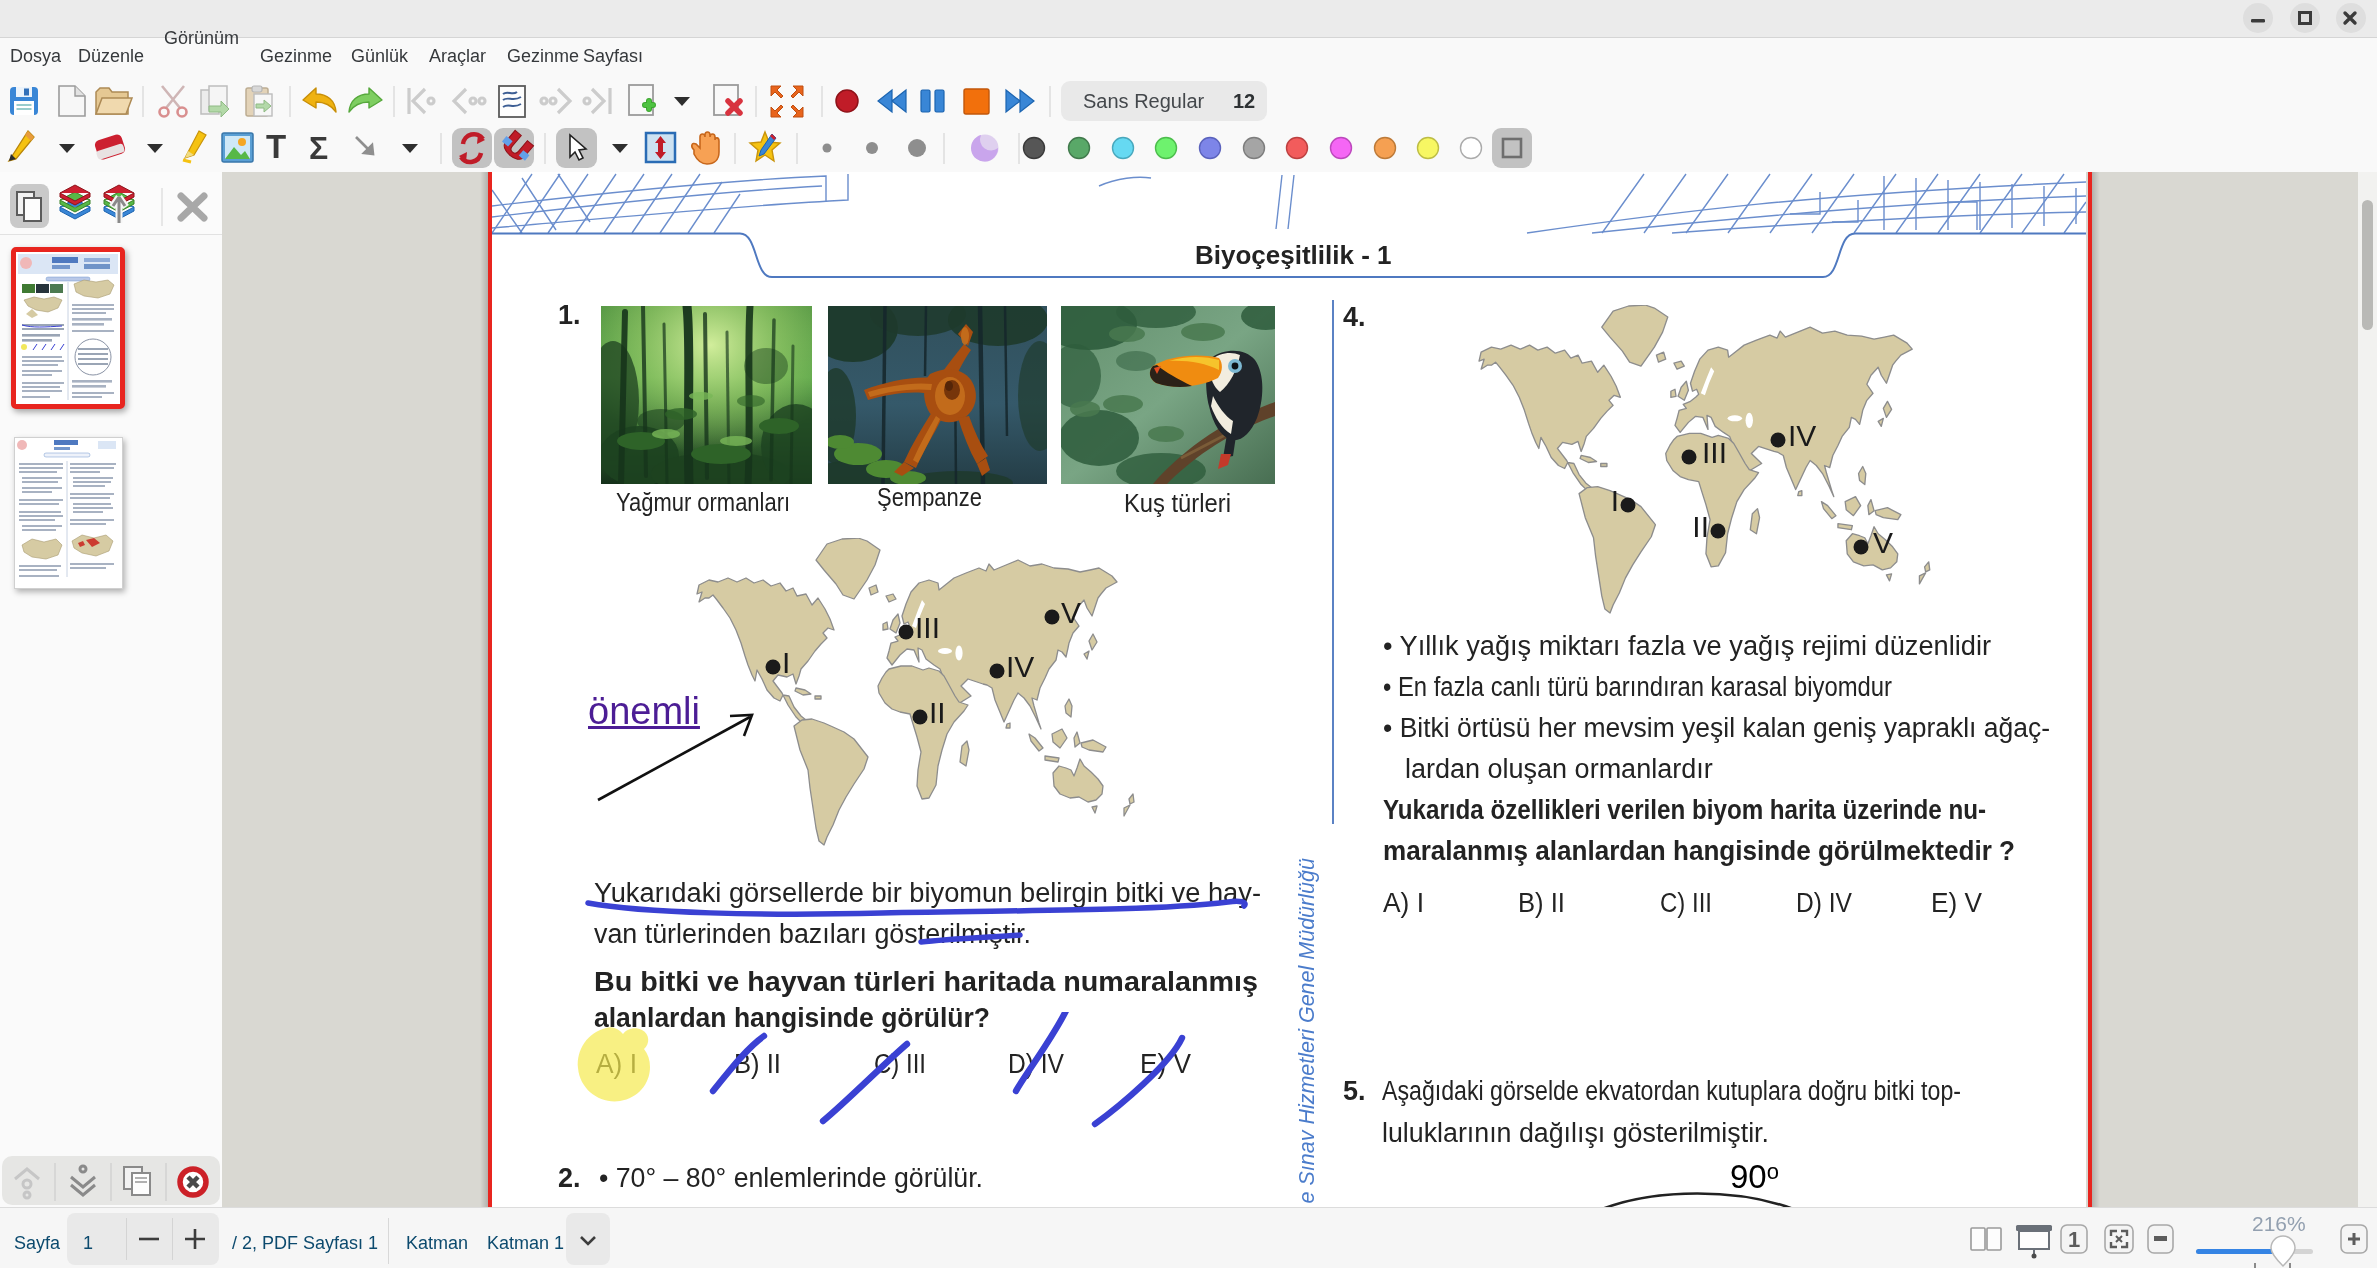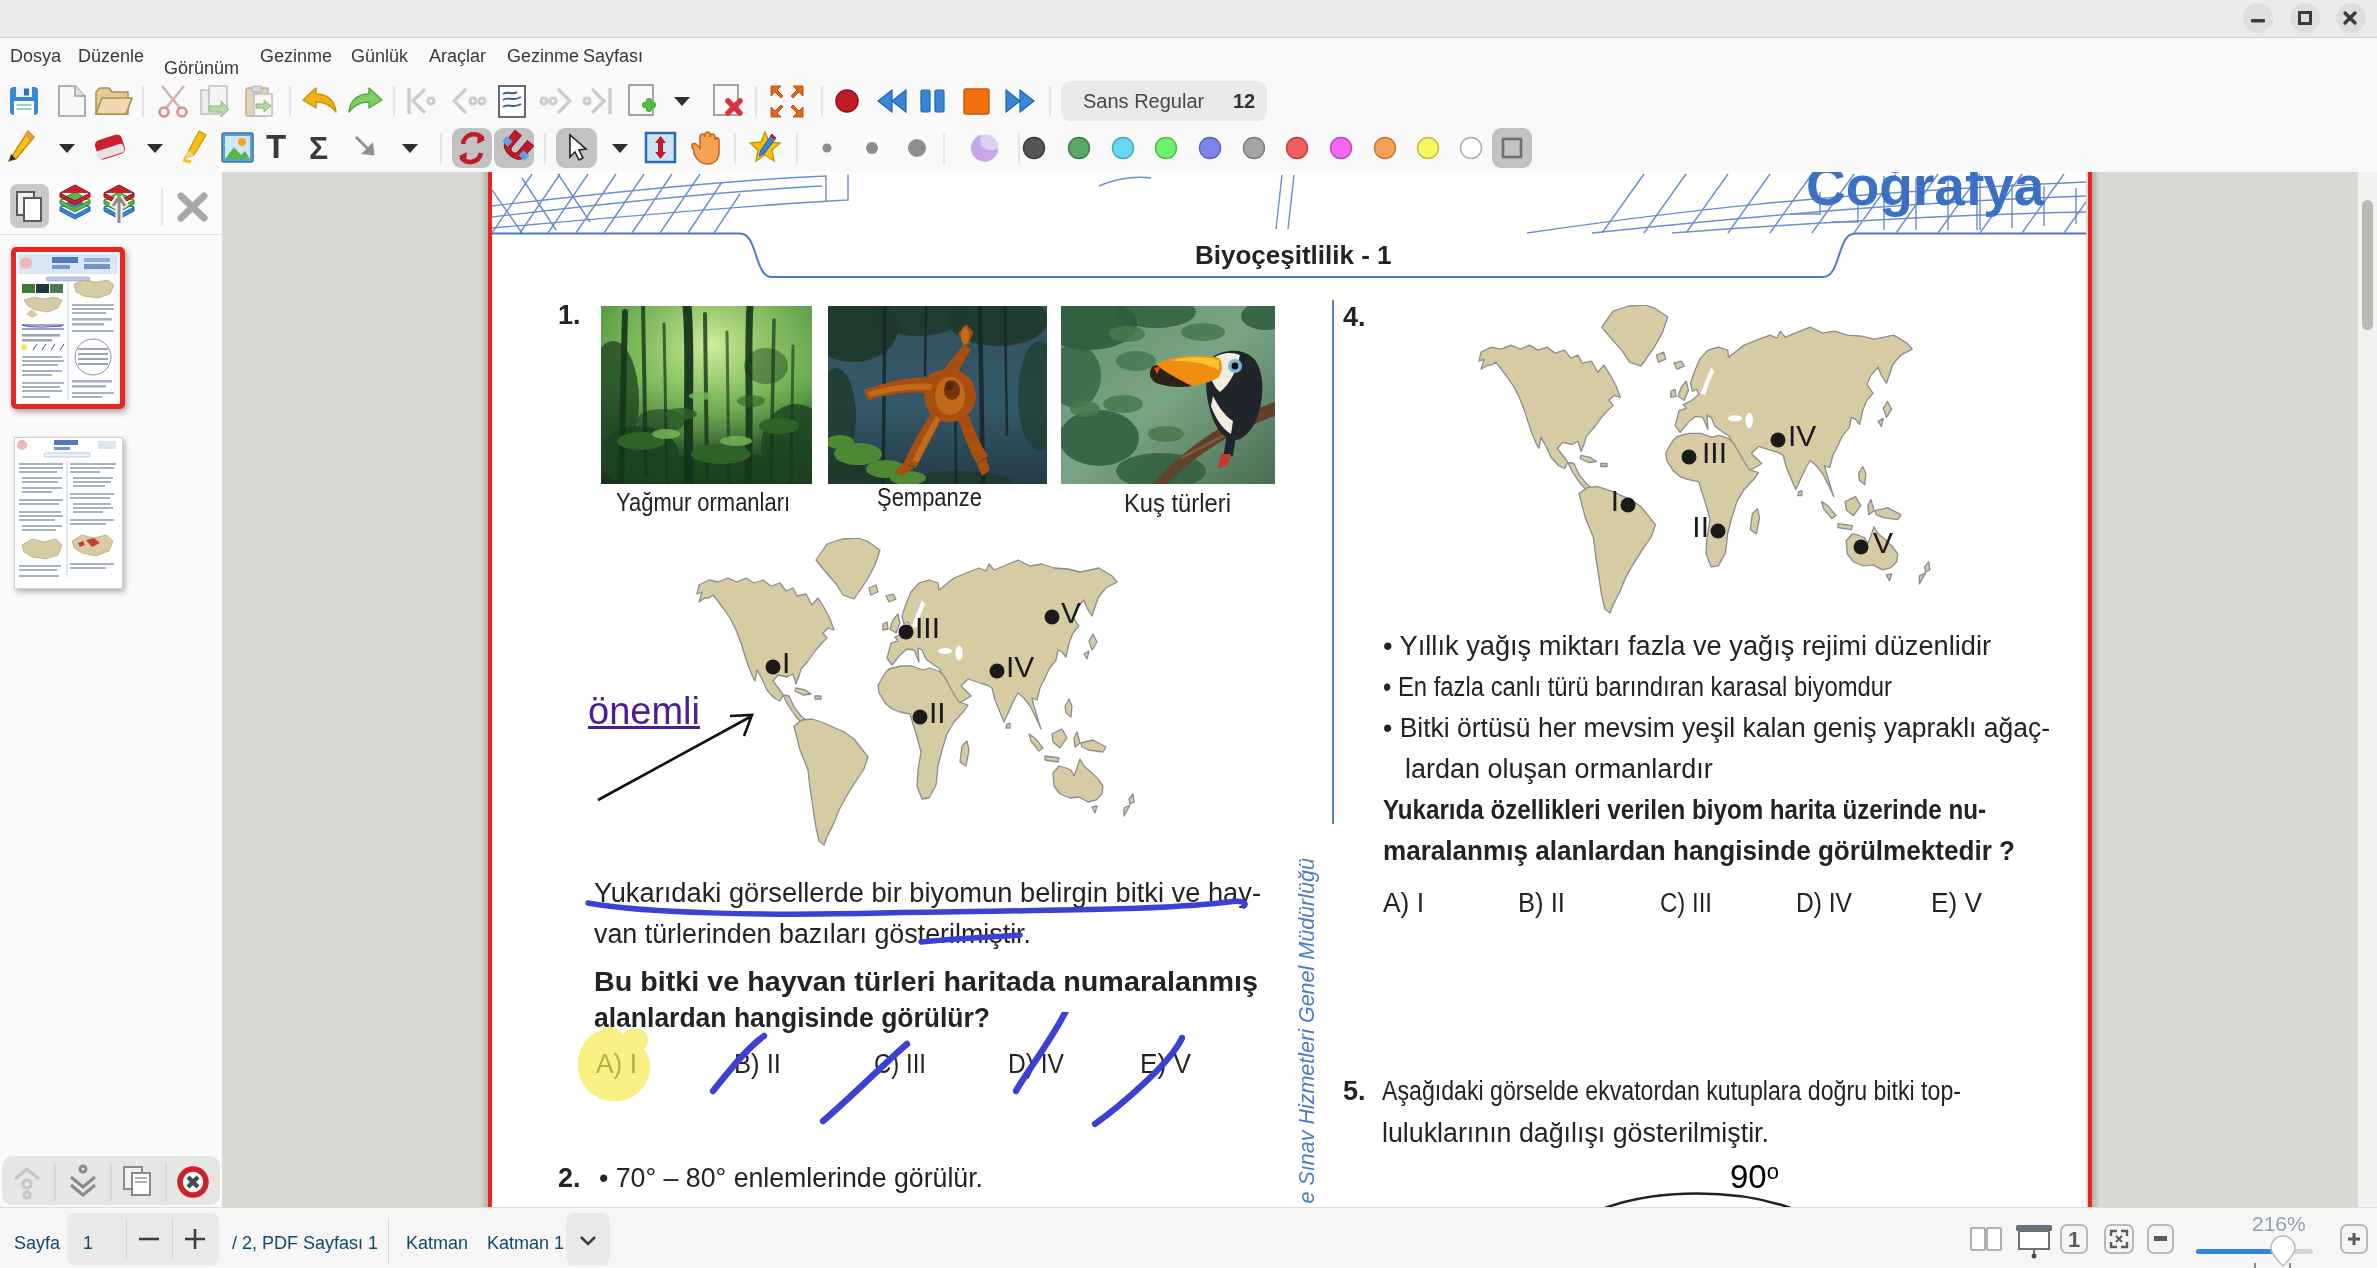--- a/index.html
+++ b/index.html
@@ -42,21 +42,21 @@
   <div class="abs winbtn" style="left:2336px;"></div>
   <svg class="abs" style="left:2243px;top:3px;" width="124" height="30" viewBox="0 0 124 30">
     <rect x="8" y="16" width="14" height="3.4" rx="1.2" fill="#3b3b3b"></rect>
     <rect x="56.5" y="9.5" width="11" height="11" fill="none" stroke="#3b3b3b" stroke-width="3"></rect>
     <path d="M 102 10 L 112 20 M 112 10 L 102 20" stroke="#3b3b3b" stroke-width="3.4" stroke-linecap="round"></path>
   </svg>
 
   <div class="abs" id="menubar"></div>
   <div class="abs menuitem" style="left:10px;top:46px;">Dosya</div>
   <div class="abs menuitem" style="left:78px;top:46px;">Düzenle</div>
-  <div class="abs menuitem" style="left:164px;top:58px;">Görünüm</div>
+  <div class="abs menuitem" style="left:164px;top:28px;">Görünüm</div>
   <div class="abs menuitem" style="left:260px;top:46px;">Gezinme</div>
   <div class="abs menuitem" style="left:351px;top:46px;">Günlük</div>
   <div class="abs menuitem" style="left:429px;top:46px;">Araçlar</div>
   <div class="abs menuitem" style="left:507px;top:46px;">Gezinme</div>
   <div class="abs menuitem" style="left:583px;top:46px;">Sayfası</div>
 
   <div class="abs" id="tb1">
   <svg width="2377" height="47" viewBox="0 0 2377 47">
 
     <g transform="translate(10,9)">
@@ -292,21 +292,20 @@
         <path d="M 1035 61 C 1180 40 1320 22 1594 10"></path>
         <path d="M 1100 61 C 1260 44 1420 30 1594 24"></path>
         <path d="M 1180 61 C 1330 50 1480 42 1594 40"></path>
         <path d="M 1110 61 L 1152 2 M 1152 61 L 1194 2 M 1194 61 L 1236 2 M 1236 61 L 1278 2 M 1278 61 L 1320 2 M 1320 61 L 1362 2 M 1362 61 L 1404 2 M 1404 61 L 1446 2 M 1446 61 L 1488 2 M 1488 61 L 1530 2 M 1530 61 L 1572 2 M 1572 61 L 1594 30"></path>
         <path d="M 1392 4 L 1392 58 M 1424 6 L 1424 58 M 1456 8 L 1456 58 M 1488 10 L 1488 58 M 1520 12 L 1520 56 M 1552 14 L 1552 54 M 1584 16 L 1584 52"></path>
         <path d="M 1455 30 L 1485 30 L 1485 58 M 1298 42 L 1328 42 L 1328 20 M 1340 50 L 1366 50 L 1366 28"></path>
       </g>
 
       <path d="M 0 61.5 L 248 61.5 C 266 61.5 262 105 280 105 L 1331 105 C 1349 105 1345 61.5 1363 61.5 L 1594 61.5" fill="none" stroke="#4f79c0" stroke-width="2"></path>
     </svg>
-    <div class="abs" style="left:1584px;top:-18px;font-size:55px;font-weight:bold;color:#3b70c4;white-space:nowrap;">Coğrafya</div>
     <div class="abs" style="left:973px;top:68px;font-size:26px;font-weight:bold;color:#232323;white-space:nowrap;">Biyoçeşitlilik - 1</div>
 
     <div class="abs" style="left:1110px;top:128px;width:2px;height:524px;background:#5b82c4;"></div>
     <div class="abs" style="left:1067px;top:695px;width:36px;height:345px;overflow:visible;">
       <div style="position:absolute;left:-152px;top:154px;width:340px;transform:rotate(-90deg);font-size:21.5px;font-style:italic;color:#4b7ccb;white-space:nowrap;">e Sınav Hizmetleri Genel Müdürlüğü</div>
     </div>
 
     <div class="abs qt qtb" style="left:336px;top:130px;">1.</div>
 
     <svg class="abs" style="left:379px;top:134px;" width="211" height="178" viewBox="0 0 211 178">

